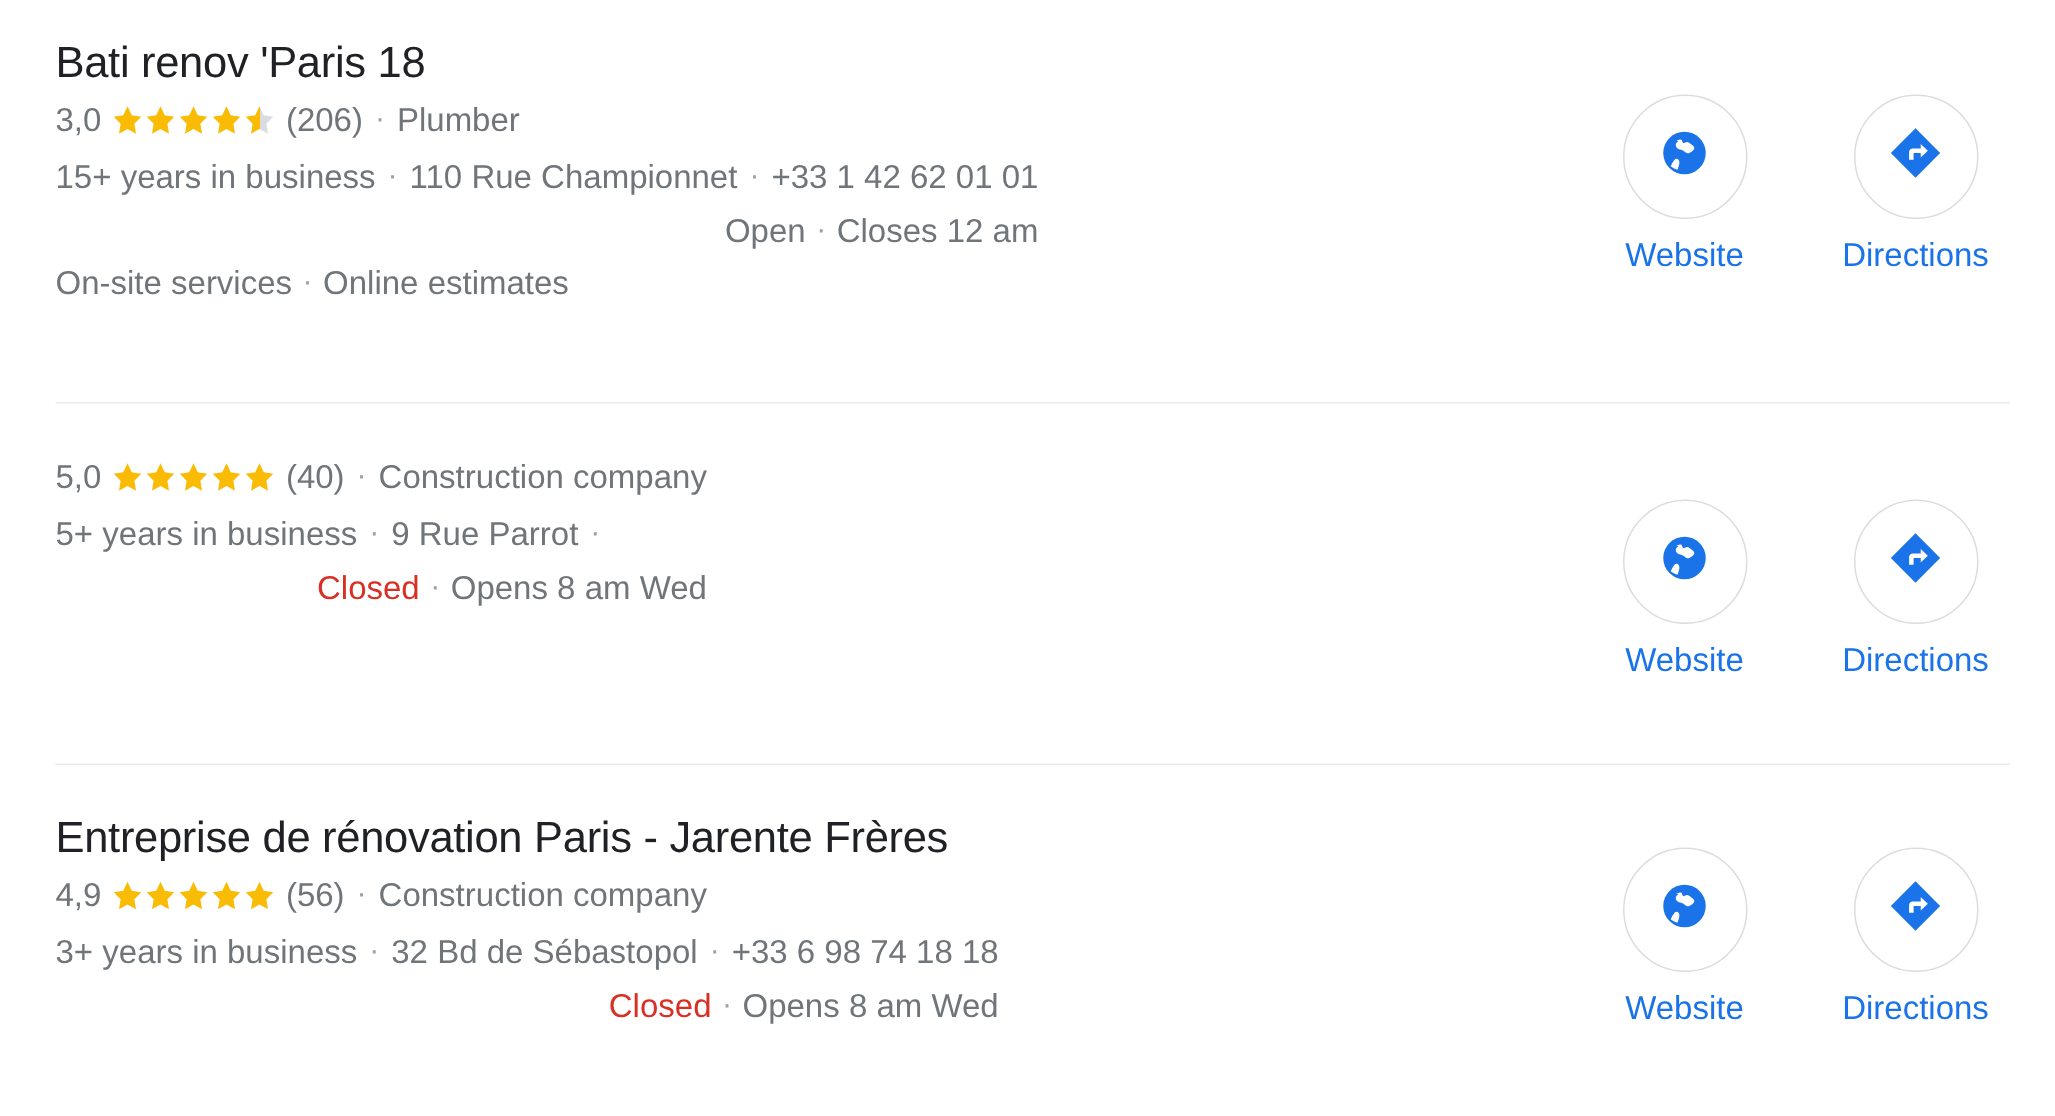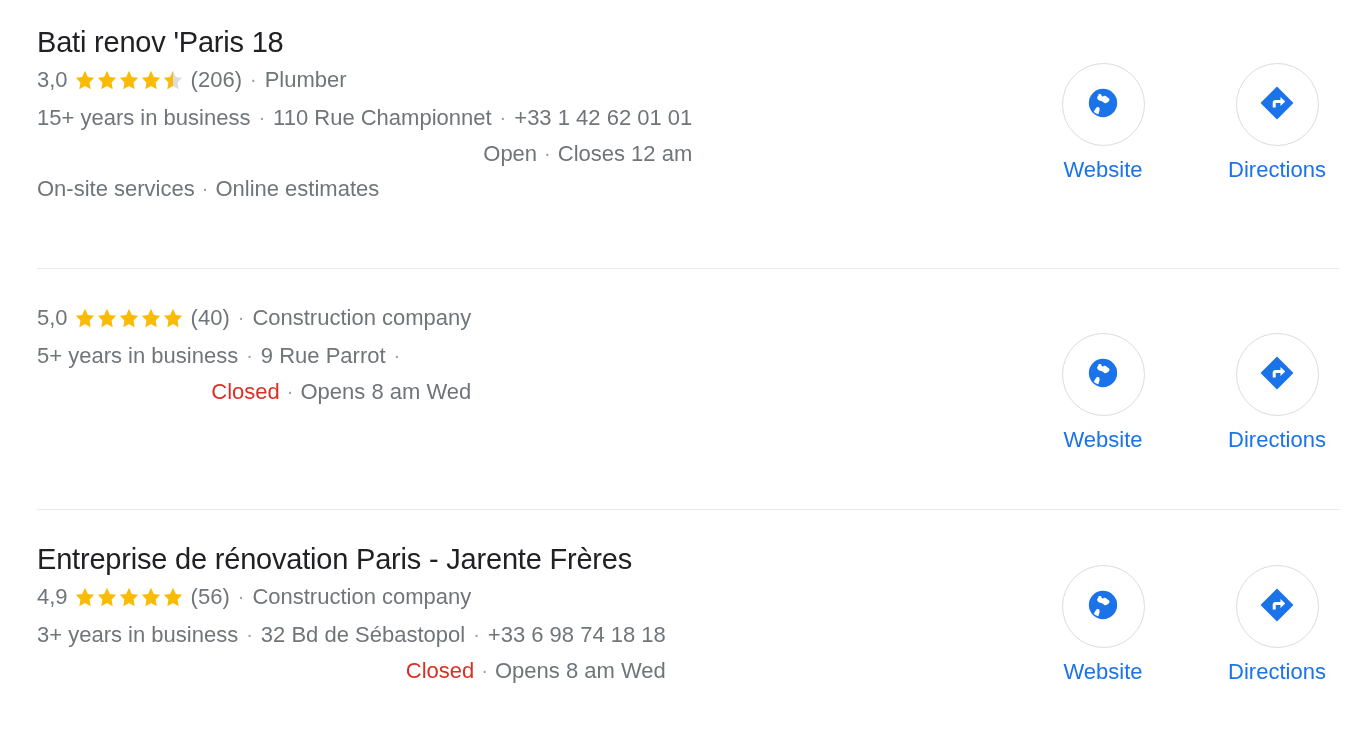--- a/index.html
+++ b/index.html
@@ -129,21 +129,21 @@
     color: #70757a;
     white-space: nowrap;
     display: flex;
     align-items: center;
   }
 
   
   .actions-col {
     display: flex;
     flex: 0 0 auto;
-    gap: 88px;
+    gap: 68px;
     padding-right: 20px;
   }
   .result-item.item-0 .actions-col { margin-top: 39px; }
   .result-item.item-1 .actions-col { margin-top: 31px; }
   .result-item.item-2 .actions-col { margin-top: 24px; }
 
   .action-btn {
     display: flex;
     flex-direction: column;
     align-items: center;

